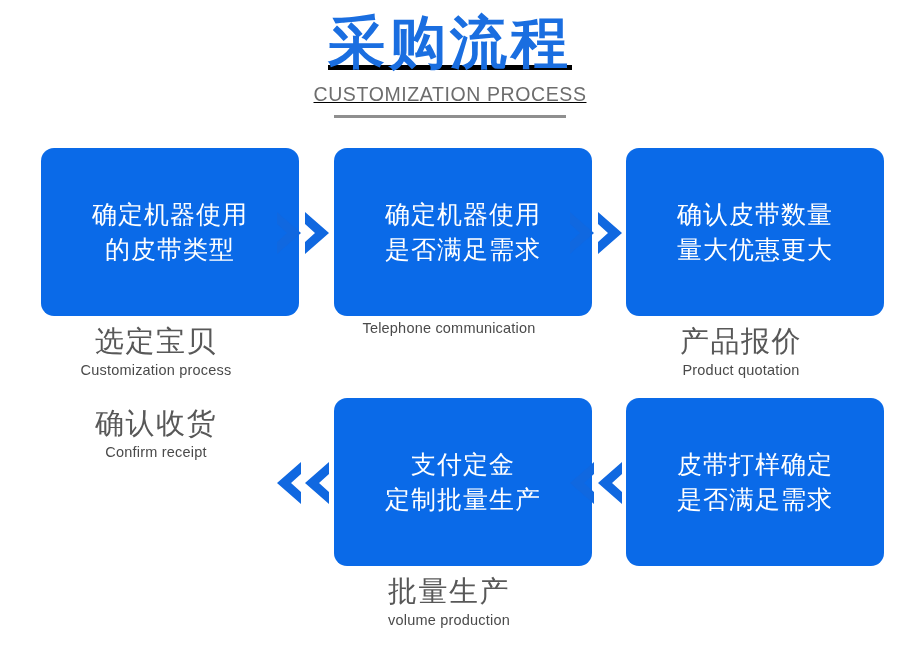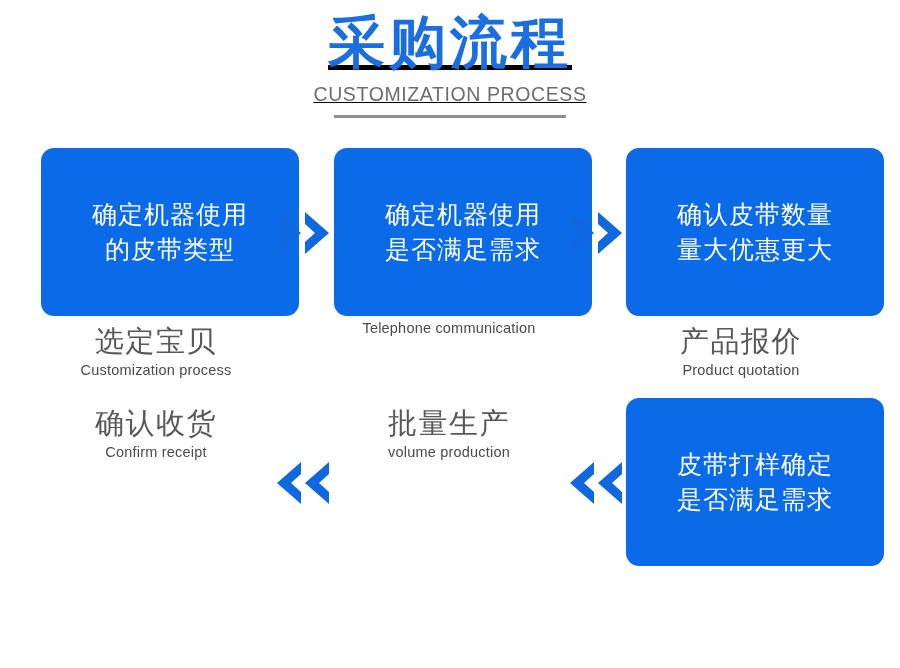--- a/index.html
+++ b/index.html
@@ -177,20 +177,24 @@
     </div>
 
     <div class="chevron chev-a">
       <svg width="60" height="54" viewBox="0 0 60 54">
         <path d="M26 6 L2 27 L26 48 L26 36 L16 27 L26 18 Z" fill="#1068e0"></path>
         <path d="M54 6 L30 27 L54 48 L54 36 L44 27 L54 18 Z" fill="#1068e0"></path>
       </svg>
     </div>
 
     <div class="step col1">
+      <div class="step-box">
+        <div class="step-box-line">支付定金</div>
+        <div class="step-box-line">定制批量生产</div>
+      </div>
       <div class="step-caption-cn">批量生产</div>
       <div class="step-caption-en">volume production</div>
     </div>
 
     <div class="chevron chev-b">
       <svg width="60" height="54" viewBox="0 0 60 54">
         <path d="M26 6 L2 27 L26 48 L26 36 L16 27 L26 18 Z" fill="#1068e0"></path>
         <path d="M54 6 L30 27 L54 48 L54 36 L44 27 L54 18 Z" fill="#1068e0"></path>
       </svg>
     </div>

